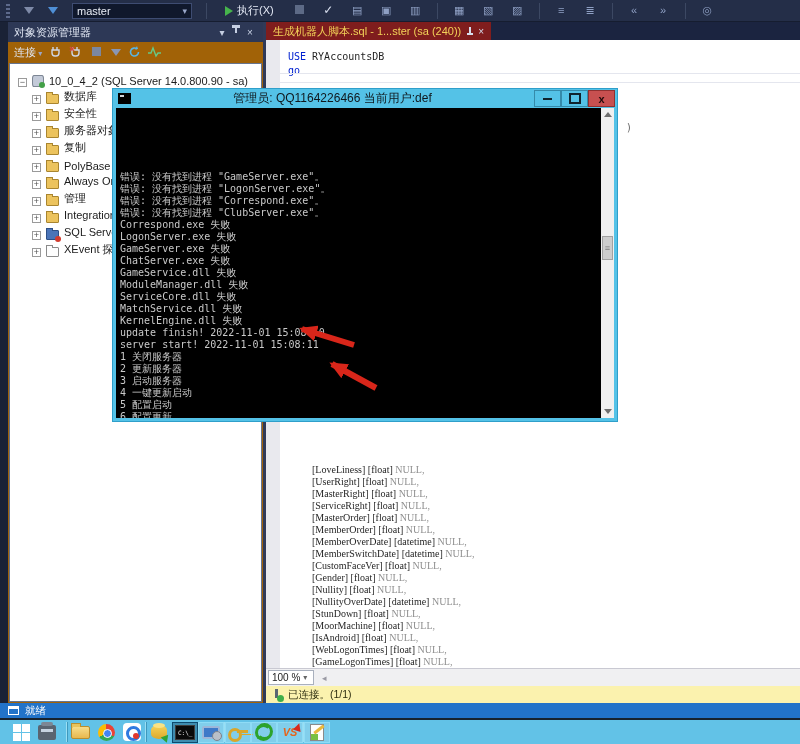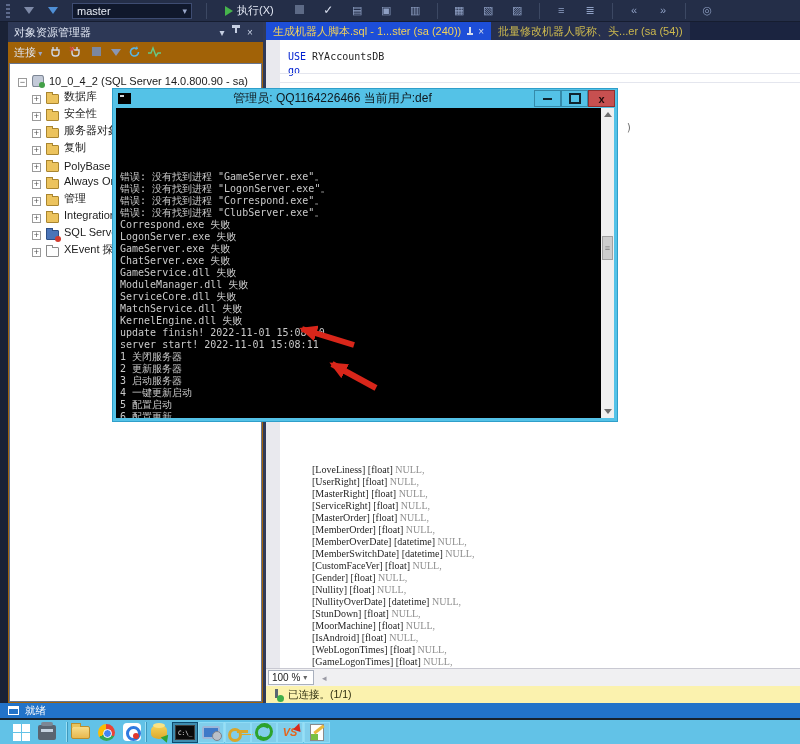--- a/index.html
+++ b/index.html
@@ -59,21 +59,21 @@
   .oe-list div.trow:nth-of-type(9) .tree-ic::before{background:#4a74b8;border-color:#2d4f86}
   .oe-list div.trow:nth-of-type(9) .tree-ic::after{content:"";position:absolute;right:-3px;bottom:-3px;width:6px;height:6px;border-radius:50%;background:#d23b2e}
   .oe-list div.trow:nth-of-type(10) .tree-ic{background:#fdfdfd;border-color:#8a8a8a}
   .oe-list div.trow:nth-of-type(10) .tree-ic::before{background:#fdfdfd;border-color:#8a8a8a}
 
   
   .splitter{position:absolute;left:263px;top:22px;width:3px;height:681px;background:#303a58}
   .edregion{position:absolute;left:266px;top:22px;width:534px;height:681px}
   .tabstrip{position:absolute;left:0;top:0;right:0;height:18px;background:#1b2440;display:flex}
   .tab{height:18px;display:flex;align-items:center;gap:5px;padding:0 7px;font-size:11px;white-space:nowrap}
-  .tab.active{background:#1d4ed8;color:#f2d258}
+  .tab.active{background:#7f1d1d;color:#f2d258}
   .tab.inactive{background:#27304e;color:#cdb94e}
   .tab .tpin{width:7px;height:9px;position:relative}
   .tab .tpin::before{content:"";position:absolute;left:3px;top:0;width:2px;height:6px;background:#d6dcec}
   .tab .tpin::after{content:"";position:absolute;left:1px;top:6px;width:6px;height:2px;background:#d6dcec}
   .tab .tx{color:#d6dcec;font-size:10px}
 
   .editor{position:absolute;left:0;right:0;top:18px;bottom:35px;background:#fff;overflow:hidden}
   .editor::before{content:"";position:absolute;left:0;top:0;bottom:0;width:14px;background:#e9e9ee}
   .codetop{position:absolute;left:22px;top:10px;font-family:"DejaVu Sans Mono",monospace;
     font-size:10px;line-height:14px;color:#1f1f1f;white-space:pre}
@@ -319,23 +319,20 @@
 
   <div class="splitter"></div>
 
   <main class="edregion">
     <div class="tabstrip">
       <div class="tab active">
         <span>生成机器人脚本.sql - 1...ster (sa (240))</span>
         <span class="tpin"></span>
         <span class="tx">×</span>
       </div>
-      <div class="tab inactive">
-        <span>批量修改机器人昵称、头...er (sa (54))</span>
-      </div>
     </div>
 
     <div class="editor">
       <div class="codetop"><span class="kw">USE</span><span> RYAccountsDB</span><br><span class="kw">go</span></div>
       <div class="hline" style="top:33px"></div>
       <div class="hline" style="top:42px"></div>
       <span class="paren">)</span>
       <div class="codecols">
         
       <div class="cl"><span>[LoveLiness] [float] </span><span class="null">NULL,</span></div><div class="cl"><span>[UserRight] [float] </span><span class="null">NULL,</span></div><div class="cl"><span>[MasterRight] [float] </span><span class="null">NULL,</span></div><div class="cl"><span>[ServiceRight] [float] </span><span class="null">NULL,</span></div><div class="cl"><span>[MasterOrder] [float] </span><span class="null">NULL,</span></div><div class="cl"><span>[MemberOrder] [float] </span><span class="null">NULL,</span></div><div class="cl"><span>[MemberOverDate] [datetime] </span><span class="null">NULL,</span></div><div class="cl"><span>[MemberSwitchDate] [datetime] </span><span class="null">NULL,</span></div><div class="cl"><span>[CustomFaceVer] [float] </span><span class="null">NULL,</span></div><div class="cl"><span>[Gender] [float] </span><span class="null">NULL,</span></div><div class="cl"><span>[Nullity] [float] </span><span class="null">NULL,</span></div><div class="cl"><span>[NullityOverDate] [datetime] </span><span class="null">NULL,</span></div><div class="cl"><span>[StunDown] [float] </span><span class="null">NULL,</span></div><div class="cl"><span>[MoorMachine] [float] </span><span class="null">NULL,</span></div><div class="cl"><span>[IsAndroid] [float] </span><span class="null">NULL,</span></div><div class="cl"><span>[WebLogonTimes] [float] </span><span class="null">NULL,</span></div><div class="cl"><span>[GameLogonTimes] [float] </span><span class="null">NULL,</span></div></div>

